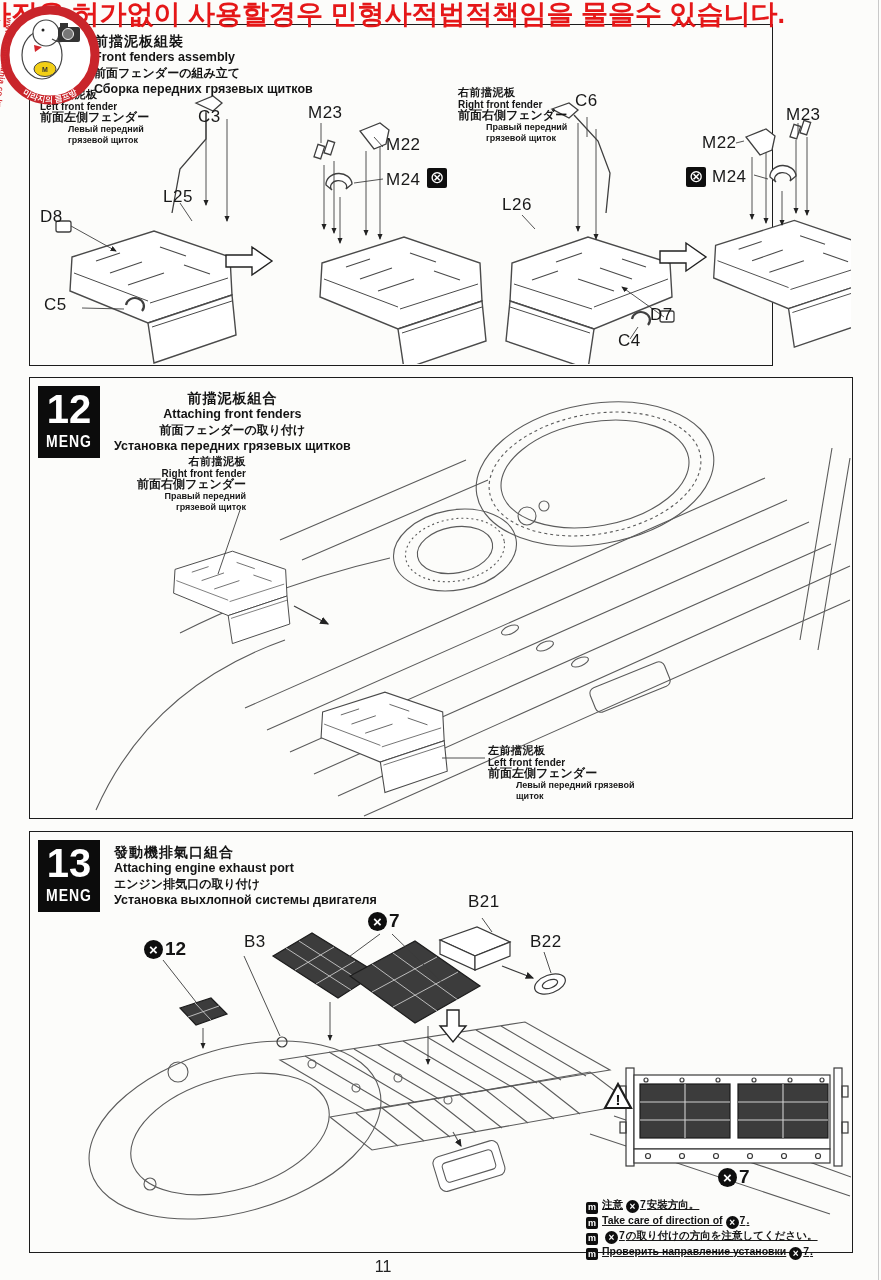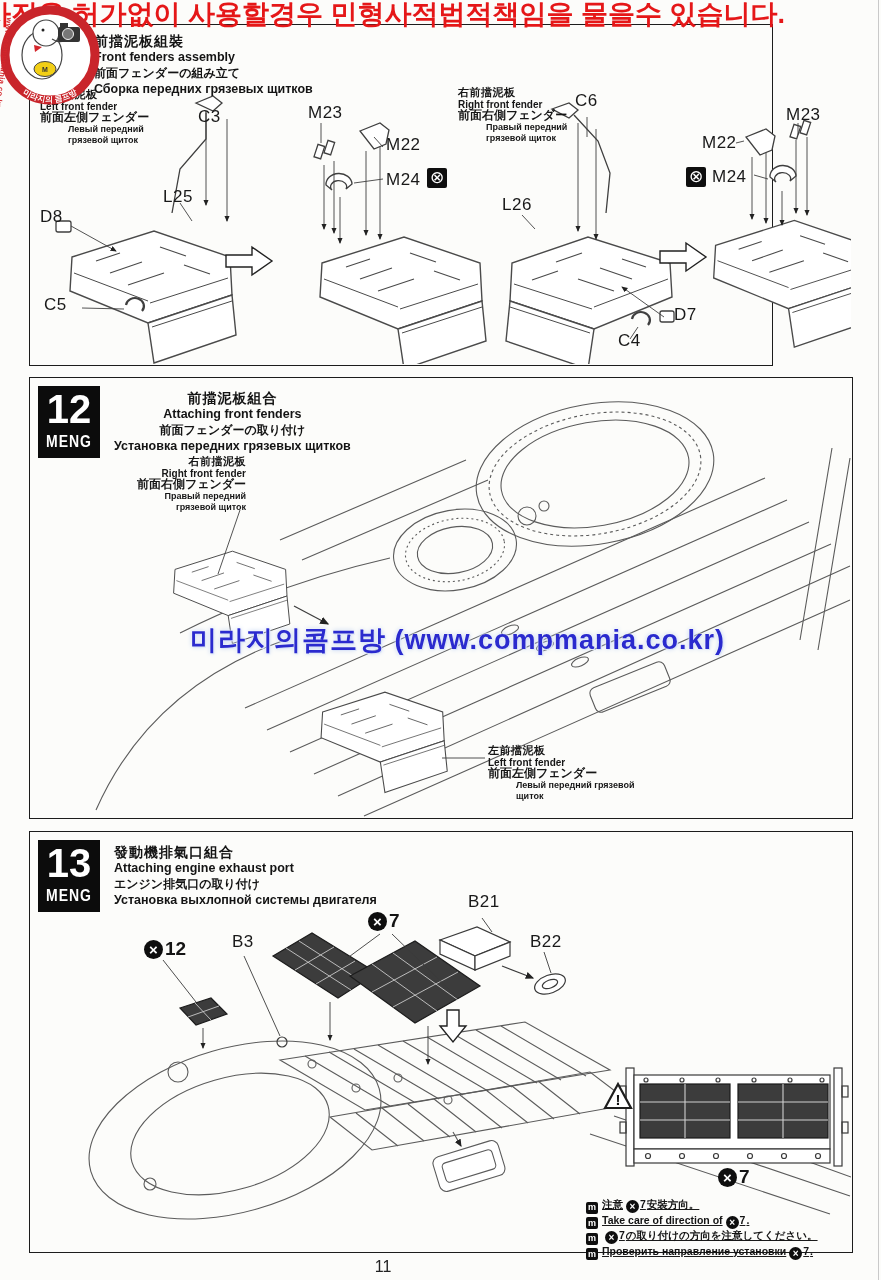--- a/index.html
+++ b/index.html
@@ -168,21 +168,21 @@
     <div class="part" style="left:168px;top:82px;">C3</div>
     <div class="part" style="left:10px;top:182px;">D8</div>
     <div class="part" style="left:133px;top:162px;">L25</div>
     <div class="part" style="left:14px;top:270px;">C5</div>
     <div class="part" style="left:278px;top:78px;">M23</div>
     <div class="part" style="left:356px;top:110px;">M22</div>
     <div class="part" style="left:356px;top:145px;">M24</div>
     <span class="noglue" style="left:397px;top:143px;">⊗</span>
     <div class="part" style="left:545px;top:66px;">C6</div>
     <div class="part" style="left:472px;top:170px;">L26</div>
-    <div class="part" style="left:620px;top:280px;margin-left:24px;">D7</div>
+    <div class="part" style="left:620px;top:280px;">D7</div>
     <div class="part" style="left:588px;top:306px;">C4</div>
     <div class="part" style="left:756px;top:80px;">M23</div>
     <div class="part" style="left:672px;top:108px;">M22</div>
     <span class="noglue" style="left:656px;top:142px;">⊗</span>
     <div class="part" style="left:682px;top:142px;">M24</div>
   </section>
 
   <section class="box" style="left:29px;top:377px;width:824px;height:442px;">
     <svg class="diagram" width="821" height="439" viewBox="0 0 821 439">
       <defs>
@@ -351,21 +351,21 @@
       <div class="t-zh">發動機排氣口組合</div>
       <div class="t-en">Attaching engine exhaust port</div>
       <div class="t-ja">エンジン排気口の取り付け</div>
       <div class="t-ru">Установка выхлопной системы двигателя</div>
     </div>
 
     <div class="xlabel" style="left:114px;top:106px;">
       <span class="xcircle">×</span>
       <span class="xqty">12</span>
     </div>
-    <div class="part" style="left:202px;top:100px;">B3</div>
+    <div class="part" style="left:214px;top:100px;">B3</div>
     <div class="xlabel" style="left:338px;top:78px;">
       <span class="xcircle">×</span>
       <span class="xqty">7</span>
     </div>
     <div class="part" style="left:438px;top:60px;">B21</div>
     <div class="part" style="left:500px;top:100px;">B22</div>
     <div class="xlabel" style="left:688px;top:334px;">
       <span class="xcircle">×</span>
       <span class="xqty">7</span>
     </div>
@@ -404,17 +404,16 @@
       <path d="M34,42 l8,2 -7,5 z" fill="#d4262b"></path>
       <ellipse cx="45" cy="66" rx="11" ry="7.5" fill="#f2cf16" stroke="#444" stroke-width="1"></ellipse>
       <text x="45" y="69" font-size="7" font-weight="bold" text-anchor="middle" fill="#333">M</text>
     </g>
     <text font-size="8" font-weight="bold" fill="#ffffff">
       <textPath href="#arcb" startOffset="50%" text-anchor="middle">미라지의 콤프방</textPath>
     </text>
   </svg>
   <div class="logo-site">www.compmania.co.kr</div>
 
-  <div class="bluemark">미라지의콤프방 (www.compmania.co.kr)</div>
 
   <div class="pageno">11</div>
   <div class="scanline"></div>
 </div>
 
 </body></html>

